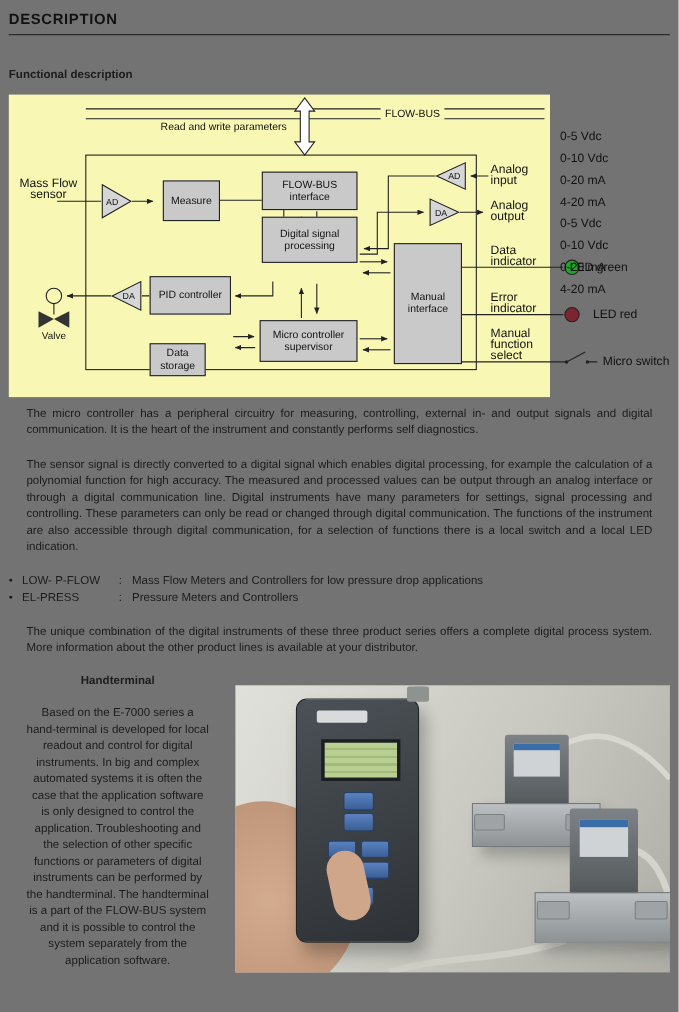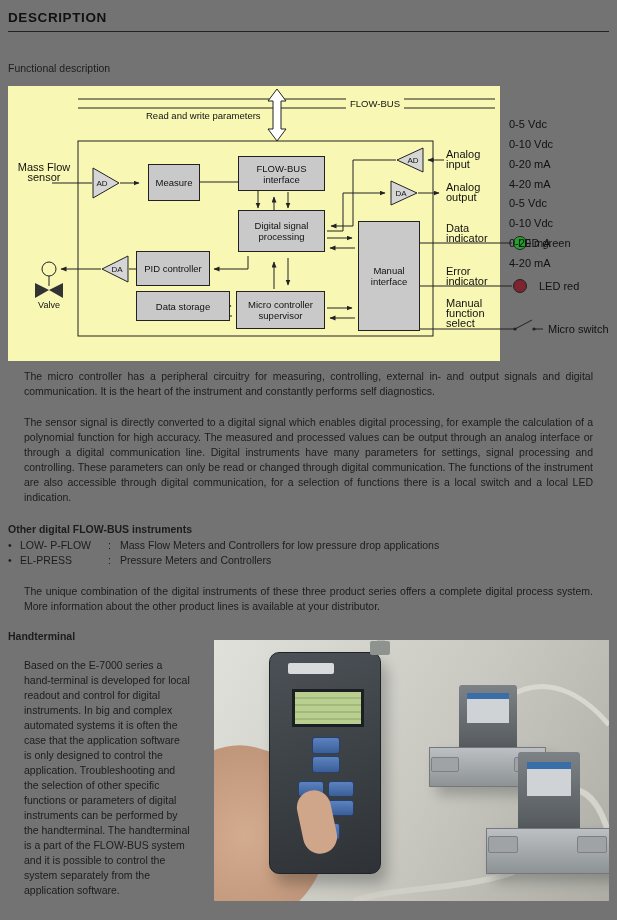--- a/index.html
+++ b/index.html
@@ -1,21 +1,21 @@
 <!DOCTYPE html>
 <html><head>
 <meta charset="utf-8">
 <style>
   html,body{margin:0;padding:0;background:#fff;}
   .page{width:617px;height:920px;box-sizing:border-box;padding:8px 8px 0;position:relative;
         overflow:hidden;background:#737373;color:#1c1c1c;
         font-family:"Liberation Sans","DejaVu Sans",sans-serif;}
   h1{font-size:13.5px;letter-spacing:.6px;margin:2px 0 0;font-weight:bold;color:#111;}
   .title-rule{border-bottom:1.5px solid #222;margin-top:6px;}
-  h2{font-size:10.5px;margin:30px 0 12px;font-weight:normal;}
+  h2{font-size:10.5px;margin:30px 0 12px;font-weight:bold;}
   h3{font-size:10.5px;margin:18px 0 3px;font-weight:bold;}
   p.body{font-size:10.5px;line-height:15px;margin:16px;}
   .just{text-align:justify;}
   
   .diagram{position:relative;width:601px;height:275px;}
   .dg-yellow{position:absolute;left:0;top:0;width:492px;height:275px;background:#f8f8b4;}
   .dg-svg{position:absolute;left:0;top:0;}
   .ln{stroke:#222;stroke-width:1;fill:none;}
   .tri{fill:#d6d6d6;stroke:#222;stroke-width:1;}
   .svgtxt{font-family:"Liberation Sans",sans-serif;font-size:8px;fill:#111;text-anchor:middle;}
@@ -25,21 +25,21 @@
           font-size:9.5px;line-height:11px;white-space:pre-line;color:#111;}
   .dg-lab{position:absolute;font-size:11px;line-height:10px;white-space:pre-line;color:#111;}
   .buslab{background:#f8f8b4;padding:0 4px;font-size:9.5px;line-height:11px;}
   
   .bullet-row{display:flex;font-size:10.5px;line-height:15px;}
   .b-mark{width:12px;}
   .b-name{width:88px;}
   .b-colon{width:12px;}
   .b-desc{flex:1;}
   
-  .ht-row{display:flex;gap:8px;margin-top:16px;}
+  .ht-row{display:flex;gap:8px;margin-top:16px;text-align:center;}
   .ht-left{width:198px;flex:none;}
   .ht-left h3{margin:0 0 6px;}
   .photo{width:395px;height:261px;position:relative;overflow:hidden;flex:none;margin-top:10px;
          background:linear-gradient(120deg,#e1e1db 0%,#c8c8c1 55%,#adada6 100%);}
   .ph-abs{position:absolute;}
   .ph-hand{left:-52px;top:108px;width:165px;height:175px;background:radial-gradient(#d3ab8e,#b98f73);
            border-radius:45% 55% 50% 50%;transform:rotate(18deg);z-index:2;}
   .ph-thumb{left:86px;top:150px;width:34px;height:64px;background:#cfa689;border-radius:17px;
             transform:rotate(-12deg);z-index:6;}
   .ph-device{left:55px;top:12px;width:110px;height:220px;z-index:5;border-radius:10px;
@@ -139,24 +139,24 @@
       <text class="svgtxt" x="94" y="100">AD</text>
       <text class="svgtxt" x="109" y="186">DA</text>
       <text class="svgtxt" x="405" y="77">AD</text>
       <text class="svgtxt" x="393" y="110">DA</text>
       <text class="svgtxt2" x="41" y="222">Valve</text>
     </svg>
 
     <div class="dg-box" style="left:140px;top:78px;width:52px;height:37px">Measure</div>
     <div class="dg-box" style="left:230px;top:70px;width:87px;height:35px">FLOW-BUS
 interface</div>
-    <div class="dg-box" style="left:230px;top:124px;width:87px;height:42px">Digital signal
+    <div class="dg-box" style="left:230px;top:111px;width:87px;height:42px">Digital signal
 processing</div>
     <div class="dg-box" style="left:128px;top:165px;width:74px;height:35px">PID controller</div>
-    <div class="dg-box" style="left:128px;top:205px;width:94px;height:30px">Data storage</div>
+    <div class="dg-box" style="left:128px;top:226px;width:51px;height:30px">Data storage</div>
     <div class="dg-box" style="left:228px;top:205px;width:89px;height:38px">Micro controller
 supervisor</div>
     <div class="dg-box" style="left:350px;top:135px;width:62px;height:110px">Manual
 interface</div>
 
     <div class="dg-lab buslab" style="left:338px;top:12px">FLOW-BUS</div>
     <div class="dg-lab buslab" style="left:134px;top:24px">Read and write parameters</div>
     <div class="dg-lab" style="left:4px;top:76px;width:64px;text-align:center">Mass Flow
 sensor</div>
     <div class="dg-lab" style="left:438px;top:63px">Analog
@@ -183,21 +183,20 @@
 function
 select</div>
     <div class="dg-lab" style="left:510px;top:152px">LED green</div>
     <div class="dg-lab" style="left:531px;top:195px">LED red</div>
     <div class="dg-lab" style="left:540px;top:238px">Micro switch</div>
   </div>
 
   <p class="body just" style="margin-top:8px">The micro controller has a peripheral circuitry for measuring, controlling, external in- and output signals and digital communication. It is the heart of the instrument and constantly performs self diagnostics.</p>
   <p class="body just" style="margin-top:9px">The sensor signal is directly converted to a digital signal which enables digital processing, for example the calculation of a polynomial function for high accuracy. The measured and processed values can be output through an analog interface or through a digital communication line. Digital instruments have many parameters for settings, signal processing and controlling. These parameters can only be read or changed through digital communication. The functions of the instrument are also accessible through digital communication, for a selection of functions there is a local switch and a local LED indication.</p>
 
-  <h3>Other digital FLOW-BUS instruments</h3>
 
   <div class="bullet-row">
     <span class="b-mark">•</span>
     <span class="b-name">LOW- P-FLOW</span>
     <span class="b-colon">:</span>
     <span class="b-desc">Mass Flow Meters and Controllers for low pressure drop applications</span>
   </div>
   <div class="bullet-row">
     <span class="b-mark">•</span>
     <span class="b-name">EL-PRESS</span>

